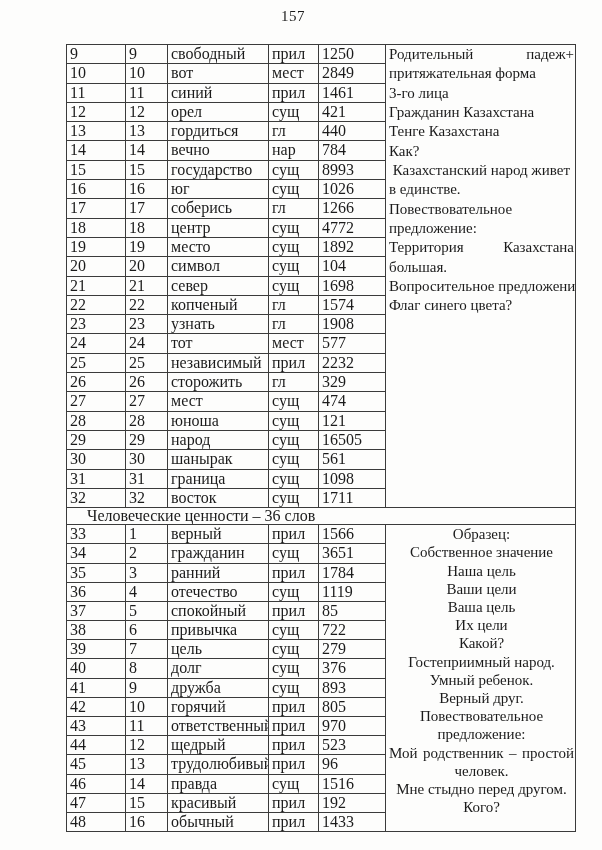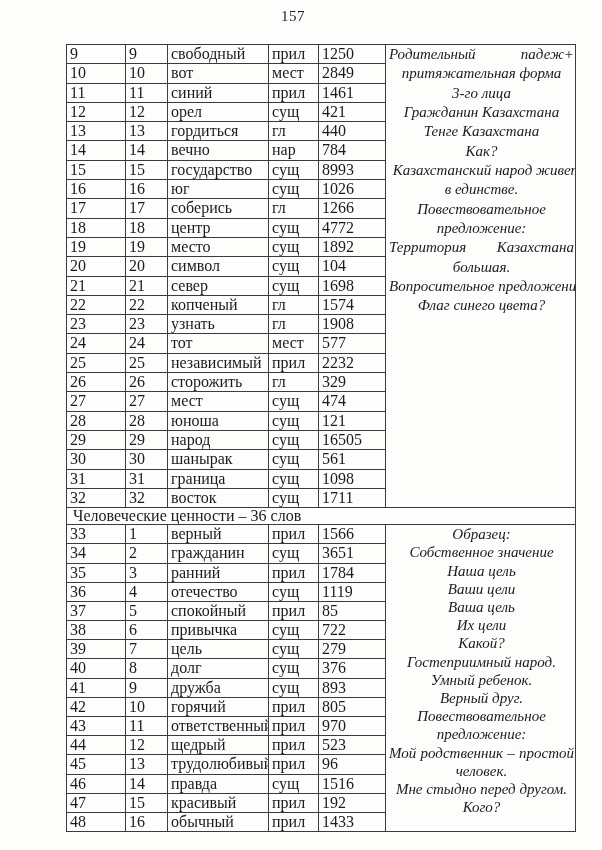--- a/index.html
+++ b/index.html
@@ -38,34 +38,33 @@
     vertical-align: top;
     white-space: nowrap;
     overflow: hidden;
   }
   tr.sec0 td { height: 18.3px; }
   tr.sec1 td { height: 18.2px; }
   tr.section-header-row td {
     height: 16px;
     font-size: 16px;
     line-height: 16px;
-    padding-left: 6px;
+    padding-left: 20px;
   }
   td.notes-cell {
     padding: 1px 2px 0 3px;
     vertical-align: top;
     overflow: visible;
   }
   td.notes-cell .notes-line {
     font-size: 15px;
     white-space: pre;
     overflow: visible;
-    font-style: italic;
-  }
-  td.notes-cell.n0 .notes-line { line-height: 19.35px; text-align: center; }
+  }
+  td.notes-cell.n0 .notes-line { line-height: 19.35px; }
   td.notes-cell.n1 .notes-line { line-height: 18.2px; text-align: center; }
   td.notes-cell .notes-line.just {
     white-space: normal;
     text-align: justify;
     text-align-last: justify;
   }
 </style>
 </head>
 <body>
 

